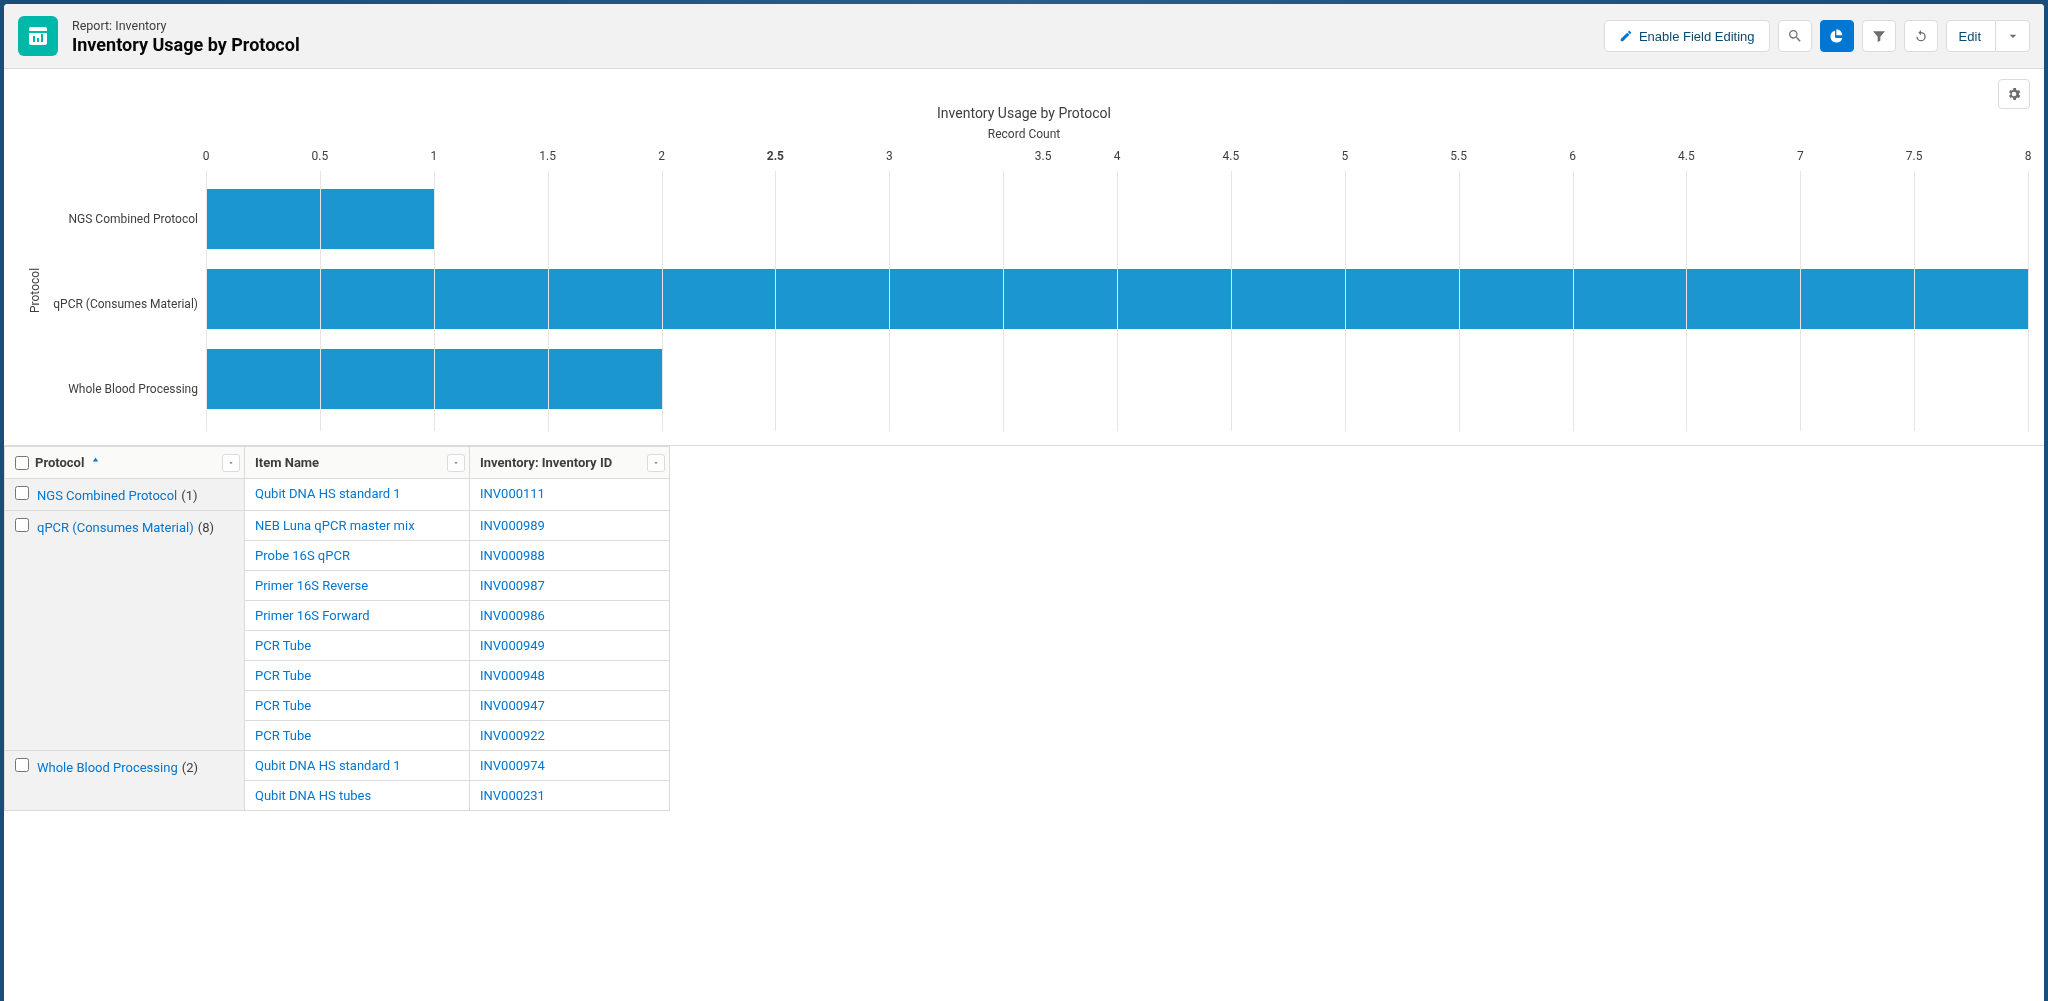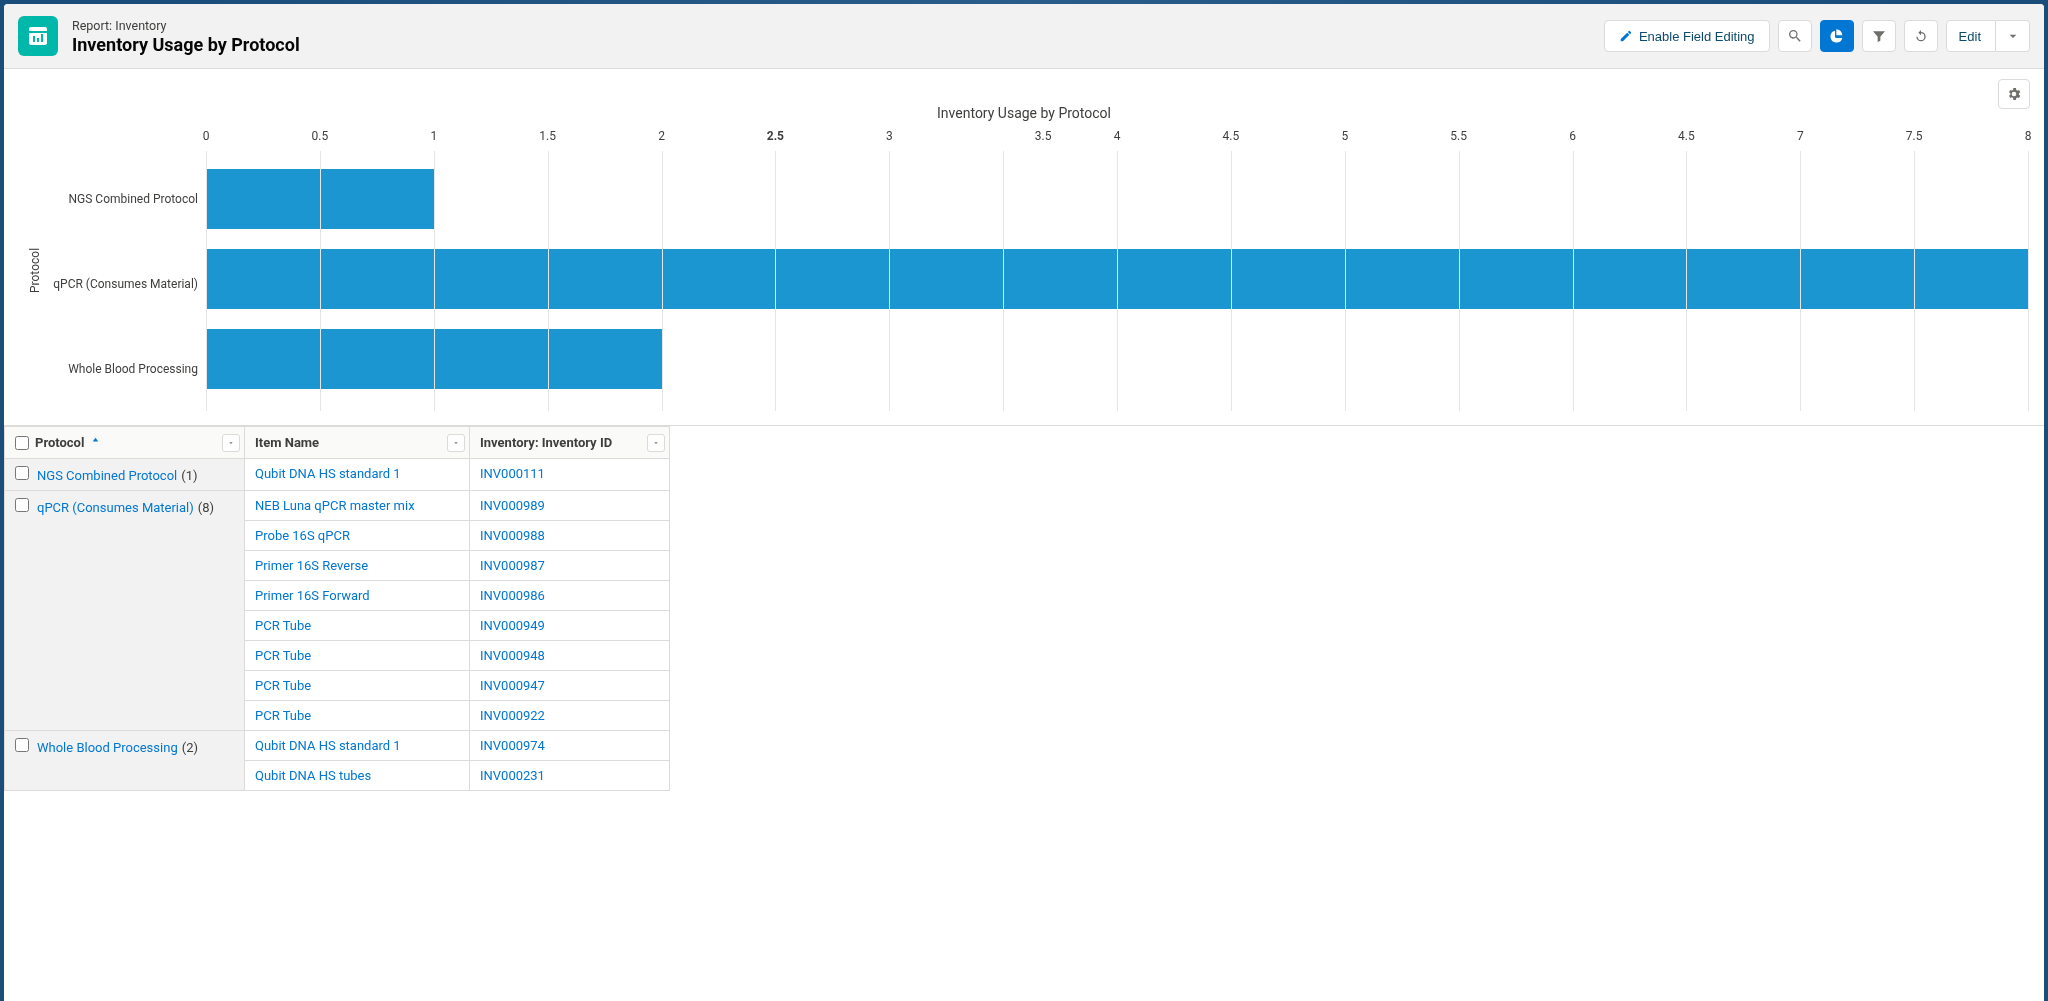--- a/index.html
+++ b/index.html
@@ -229,20 +229,21 @@
         </svg>
     </div>
 
     <div class="chart-panel">
       <div class="gear-btn">
         <svg viewBox="0 0 24 24">
             <path d="M19.4 13a7.5 7.5 0 0 0 .1-1 7.5 7.5 0 0 0-.1-1l2.1-1.6-2-3.4-2.5 1a7.2 7.2 0 0 0-1.7-1L15 3h-4l-.3 2.9a7.2 7.2 0 0 0-1.7 1l-2.5-1-2 3.4L6.6 11a7.5 7.5 0 0 0-.1 1 7.5 7.5 0 0 0 .1 1l-2.1 1.6 2 3.4 2.5-1a7.2 7.2 0 0 0 1.7 1L11 21h4l.3-2.9a7.2 7.2 0 0 0 1.7-1l2.5 1 2-3.4zM12 15.5A3.5 3.5 0 1 1 15.5 12 3.5 3.5 0 0 1 12 15.5z"></path>
           </svg>
       </div>
       <div class="chart-title">Inventory Usage by Protocol</div>
+      <div class="axis-label-x">Record Count</div>
       <div class="chart-body">
         <div class="y-axis-title">Protocol</div>
         <div class="y-labels" id="y-labels">
             <div>NGS Combined Protocol</div>
             <div>qPCR (Consumes Material)</div>
             <div>Whole Blood Processing</div>
           </div>
         <div class="plot-area">
           <div class="ticks-row" id="ticks">
               <span class="tick" style="left: 0%;">0</span>

